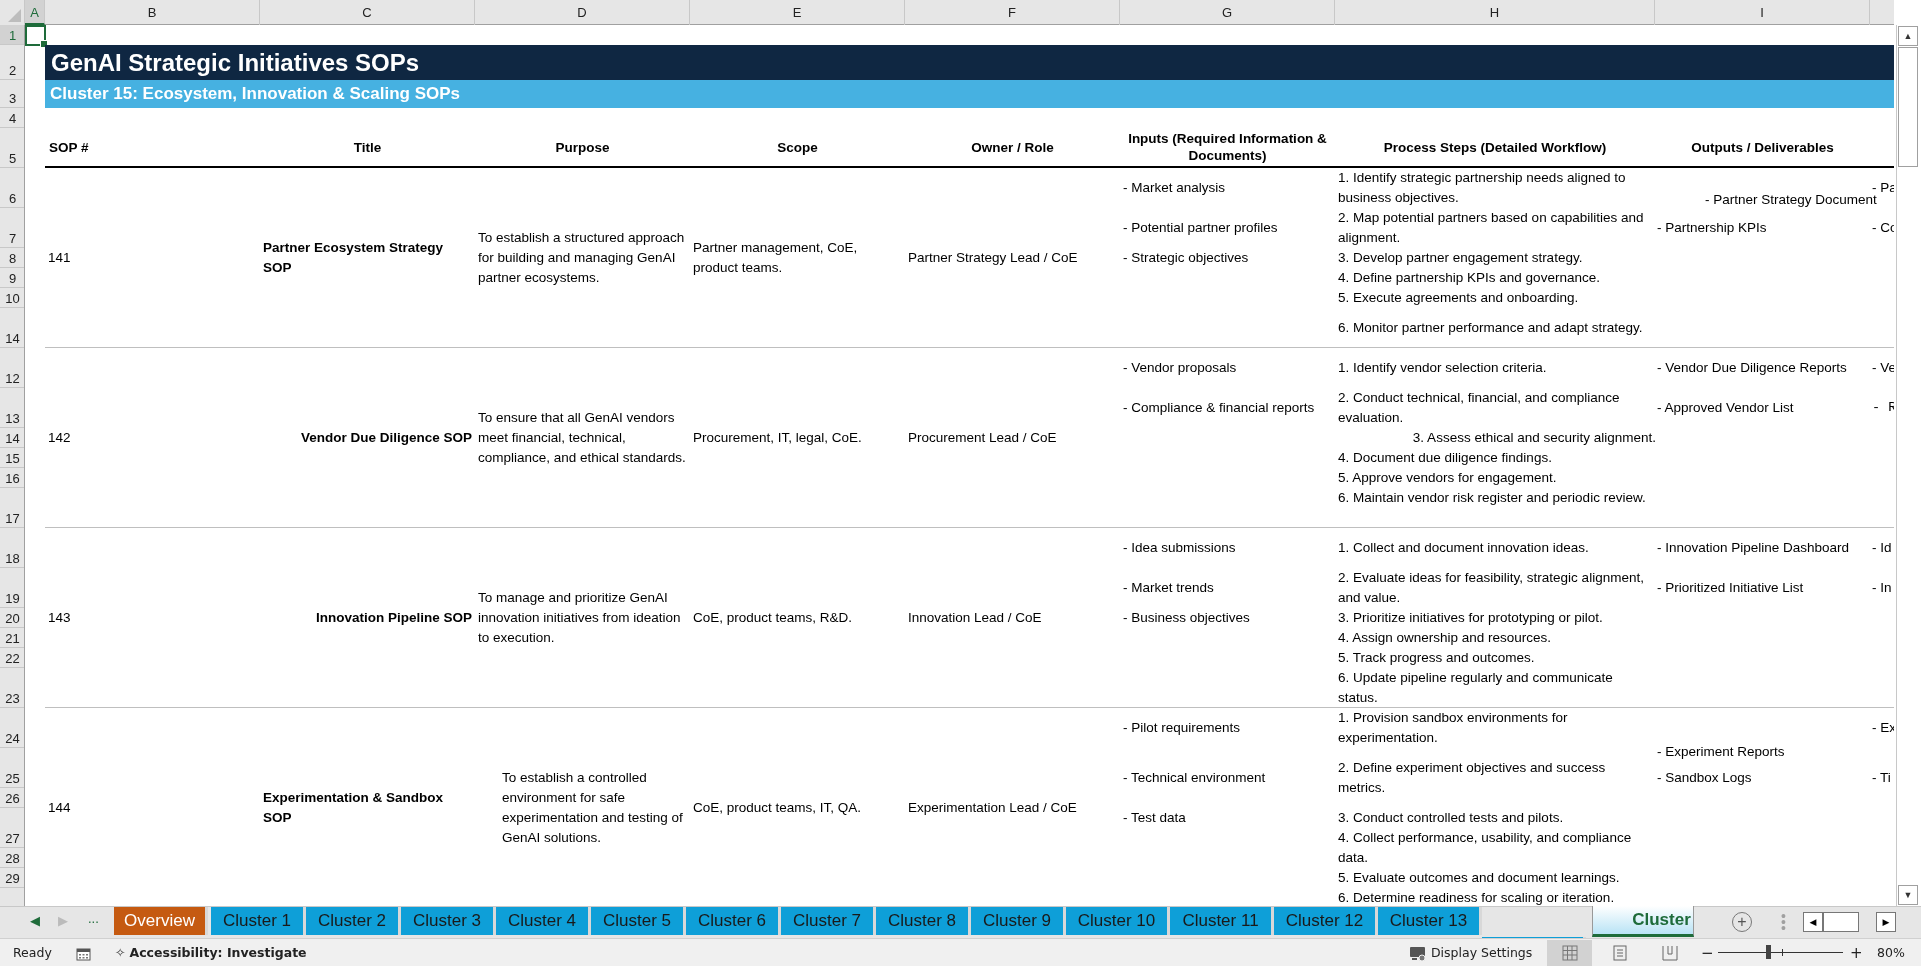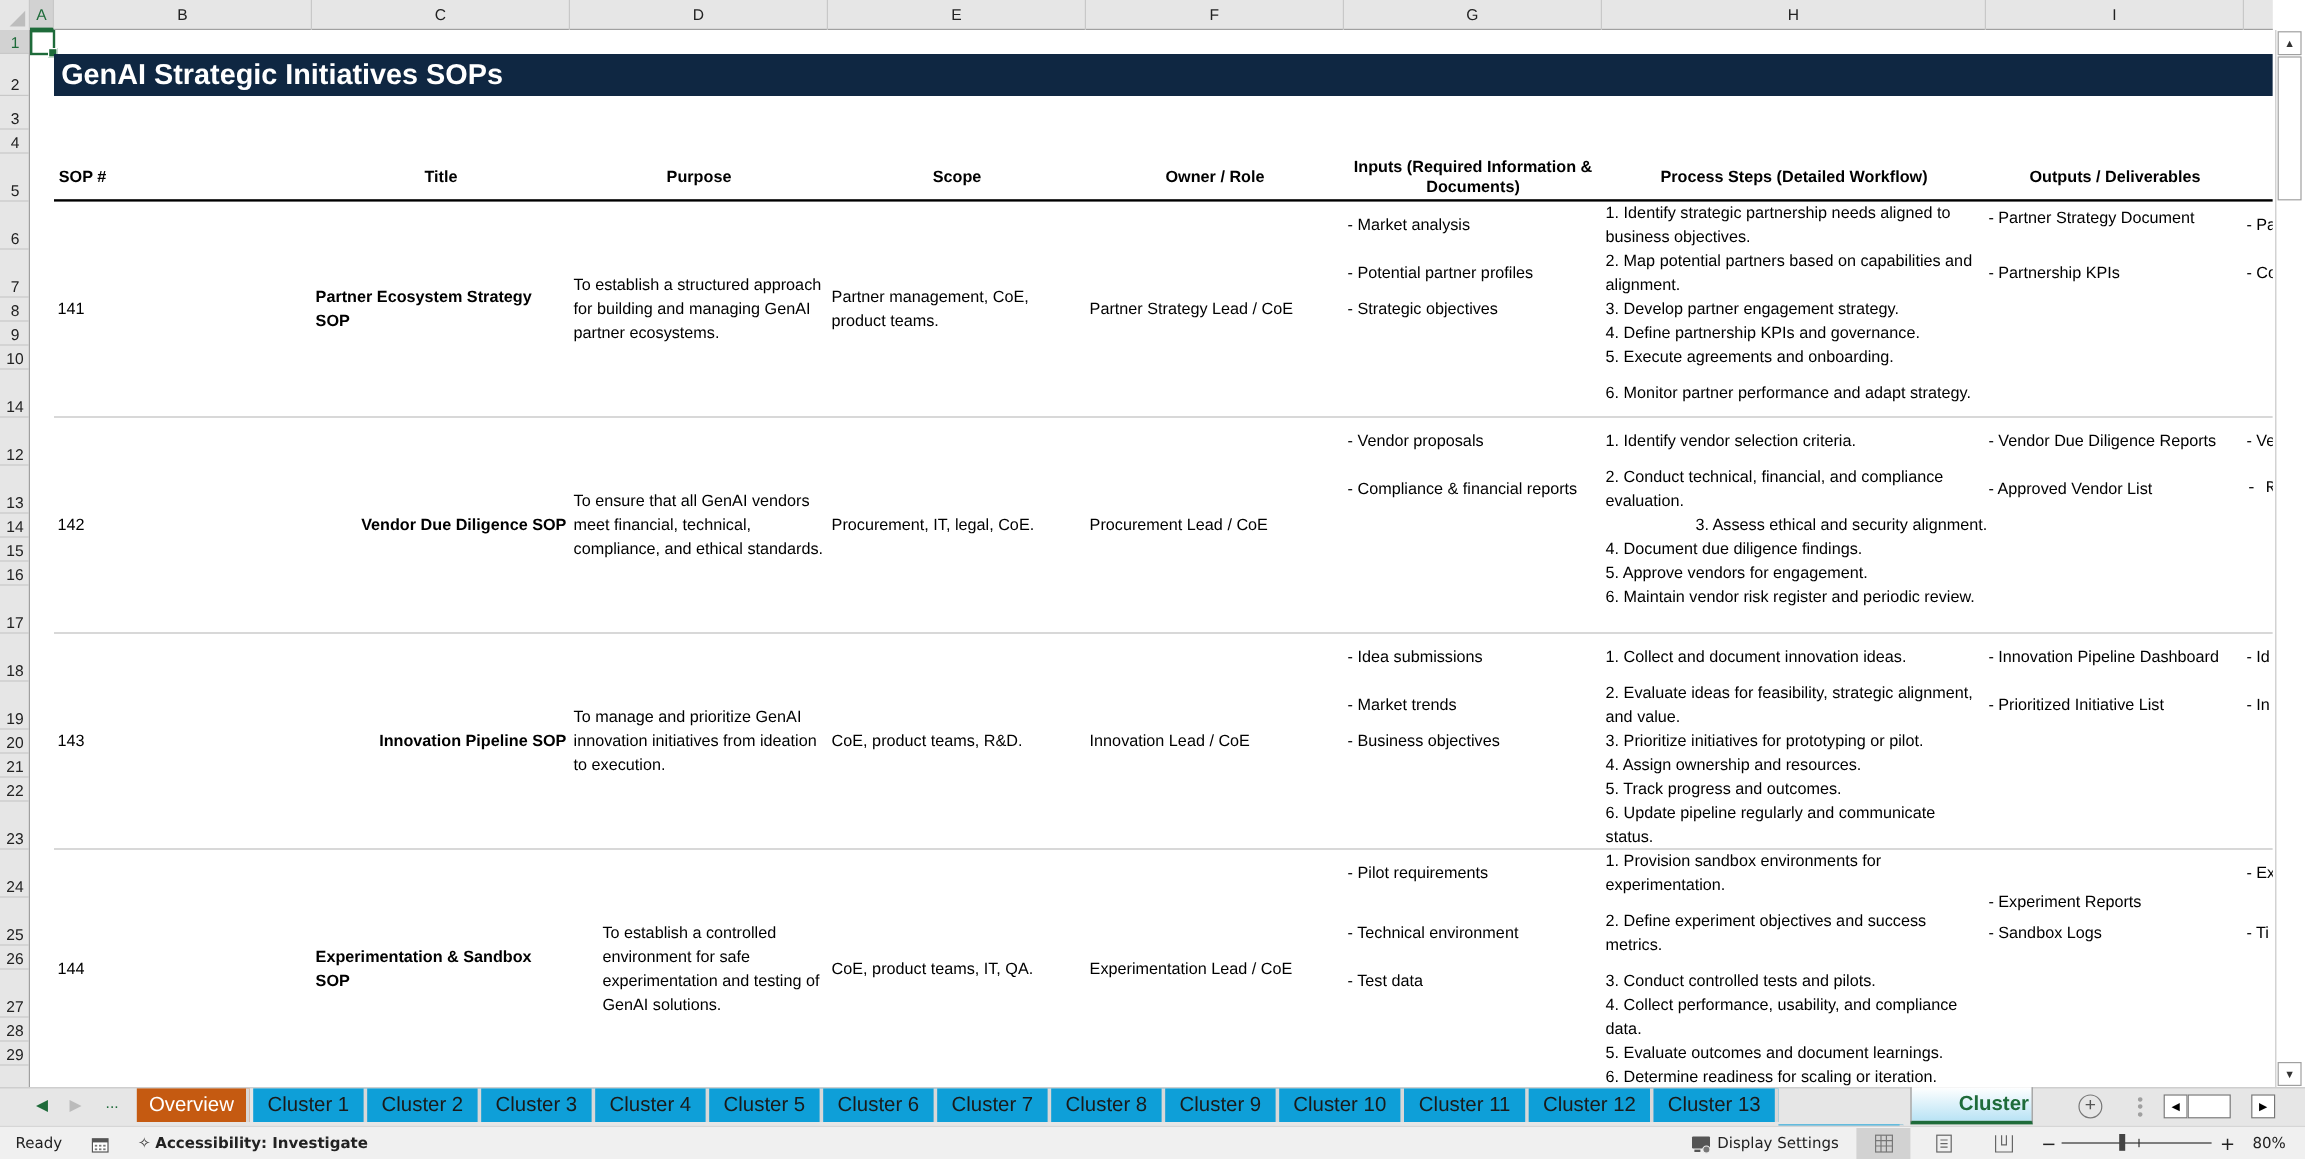--- a/index.html
+++ b/index.html
@@ -113,20 +113,21 @@
   <div class="rowcell" style="top:763px;height:20px;">26</div>
   <div class="rowcell" style="top:783px;height:40px;">27</div>
   <div class="rowcell" style="top:823px;height:20px;">28</div>
   <div class="rowcell" style="top:843px;height:20px;">29</div>
 </div>
 
 <div class="grid">
   <div class="selcell"></div>
 
   <div class="title-bar">GenAI Strategic Initiatives SOPs</div>
+  <div class="subtitle-bar">Cluster 15: Ecosystem, Innovation &amp; Scaling SOPs</div>
 
   <div class="thead">
     <div class="th left" style="left:0;width:215px;">SOP #</div>
     <div class="th" style="left:215px;width:215px;">Title</div>
     <div class="th" style="left:430px;width:215px;">Purpose</div>
     <div class="th" style="left:645px;width:215px;">Scope</div>
     <div class="th" style="left:860px;width:215px;">Owner / Role</div>
     <div class="th" style="left:1075px;width:215px;">Inputs (Required Information &amp; Documents)</div>
     <div class="th" style="left:1290px;width:320px;">Process Steps (Detailed Workflow)</div>
     <div class="th" style="left:1610px;width:215px;">Outputs / Deliverables</div>
@@ -145,21 +146,21 @@
     </div>
     <div class="list" style="left:1293px;">
       <div class="steps-li" style="top:0px;">1. Identify strategic partnership needs aligned to business objectives.</div>
       <div class="steps-li" style="top:40px;">2. Map potential partners based on capabilities and alignment.</div>
       <div class="steps-li" style="top:80px;">3. Develop partner engagement strategy.</div>
       <div class="steps-li" style="top:100px;">4. Define partnership KPIs and governance.</div>
       <div class="steps-li" style="top:120px;">5. Execute agreements and onboarding.</div>
       <div class="steps-li" style="top:150px;">6. Monitor partner performance and adapt strategy.</div>
     </div>
     <div class="list" style="left:1612px;">
-      <div class="li" style="top:4px;">- Partner Strategy Document</div>
+      <div class="li" style="top:22px;margin-left:48px;">- Partner Strategy Document</div>
       <div class="li" style="top:50px;">- Partnership KPIs</div>
     </div>
     <div class="list" style="left:1827px;">
       <div class="li" style="top:10px;">- Pa</div>
       <div class="li" style="top:50px;">- Co</div>
     </div>
   </div>
 
   <div class="sop-row" style="top:323px;">
     <div class="td num" style="left:0;width:215px;">142</div>

